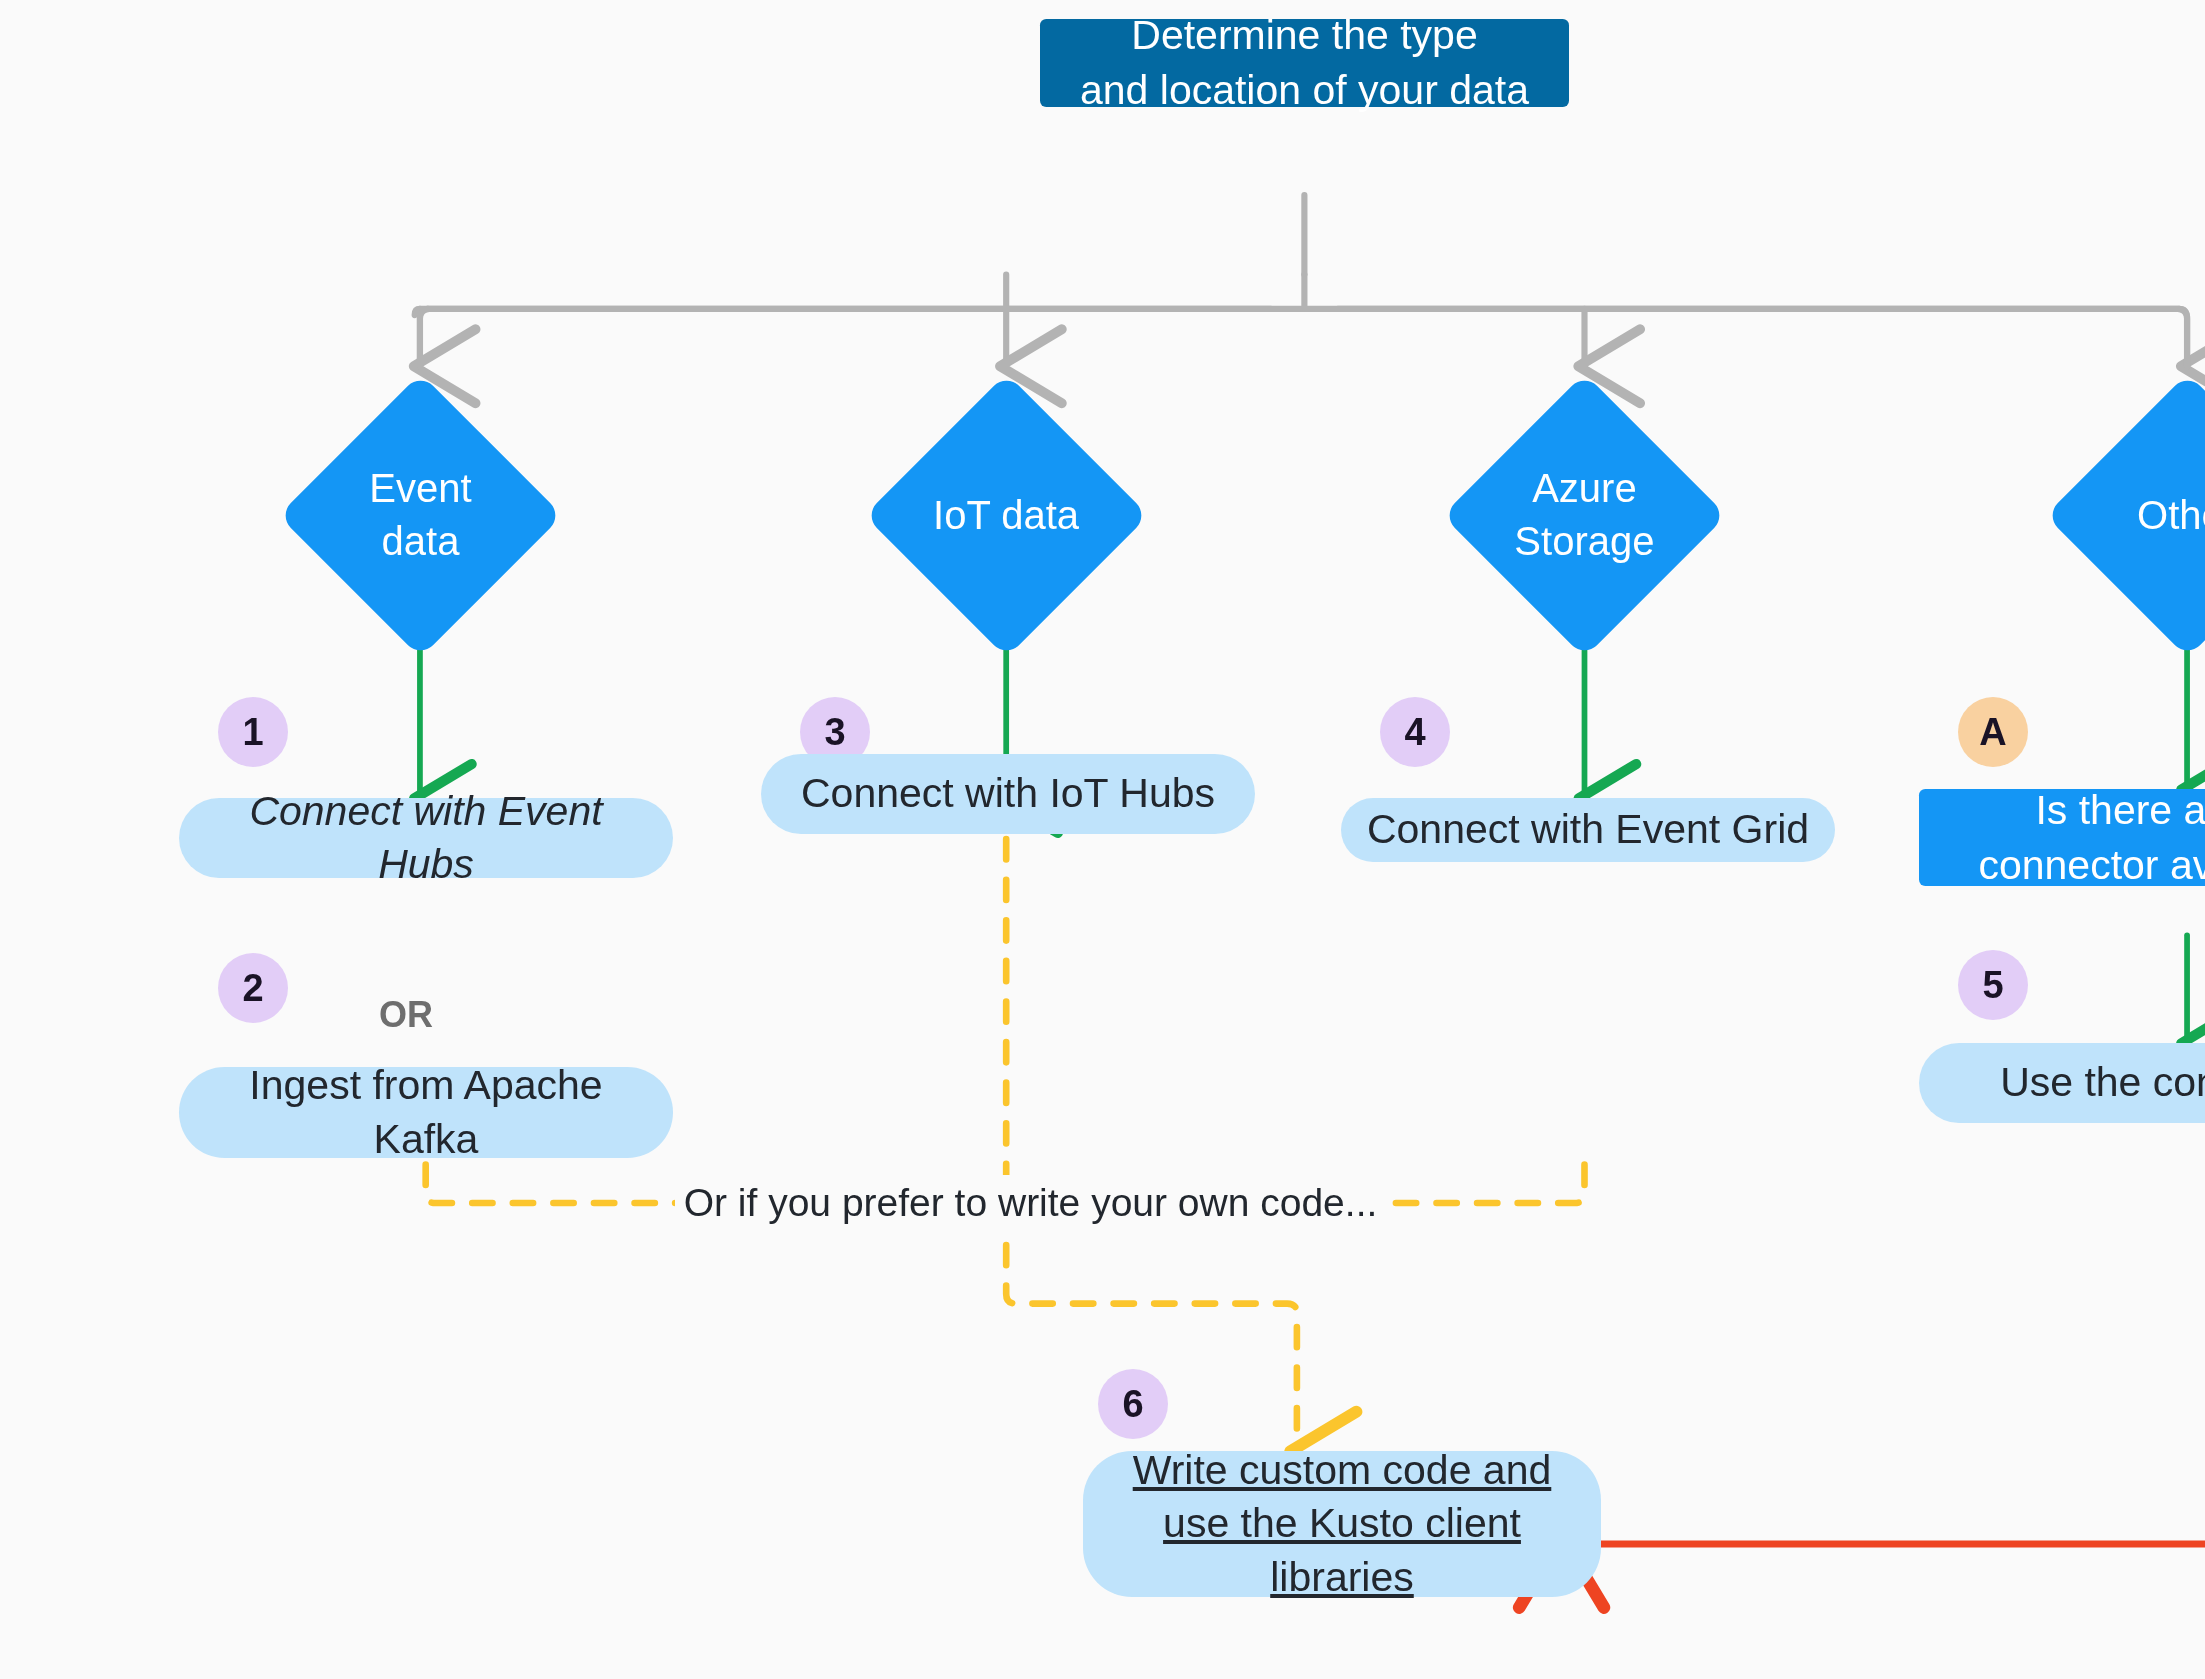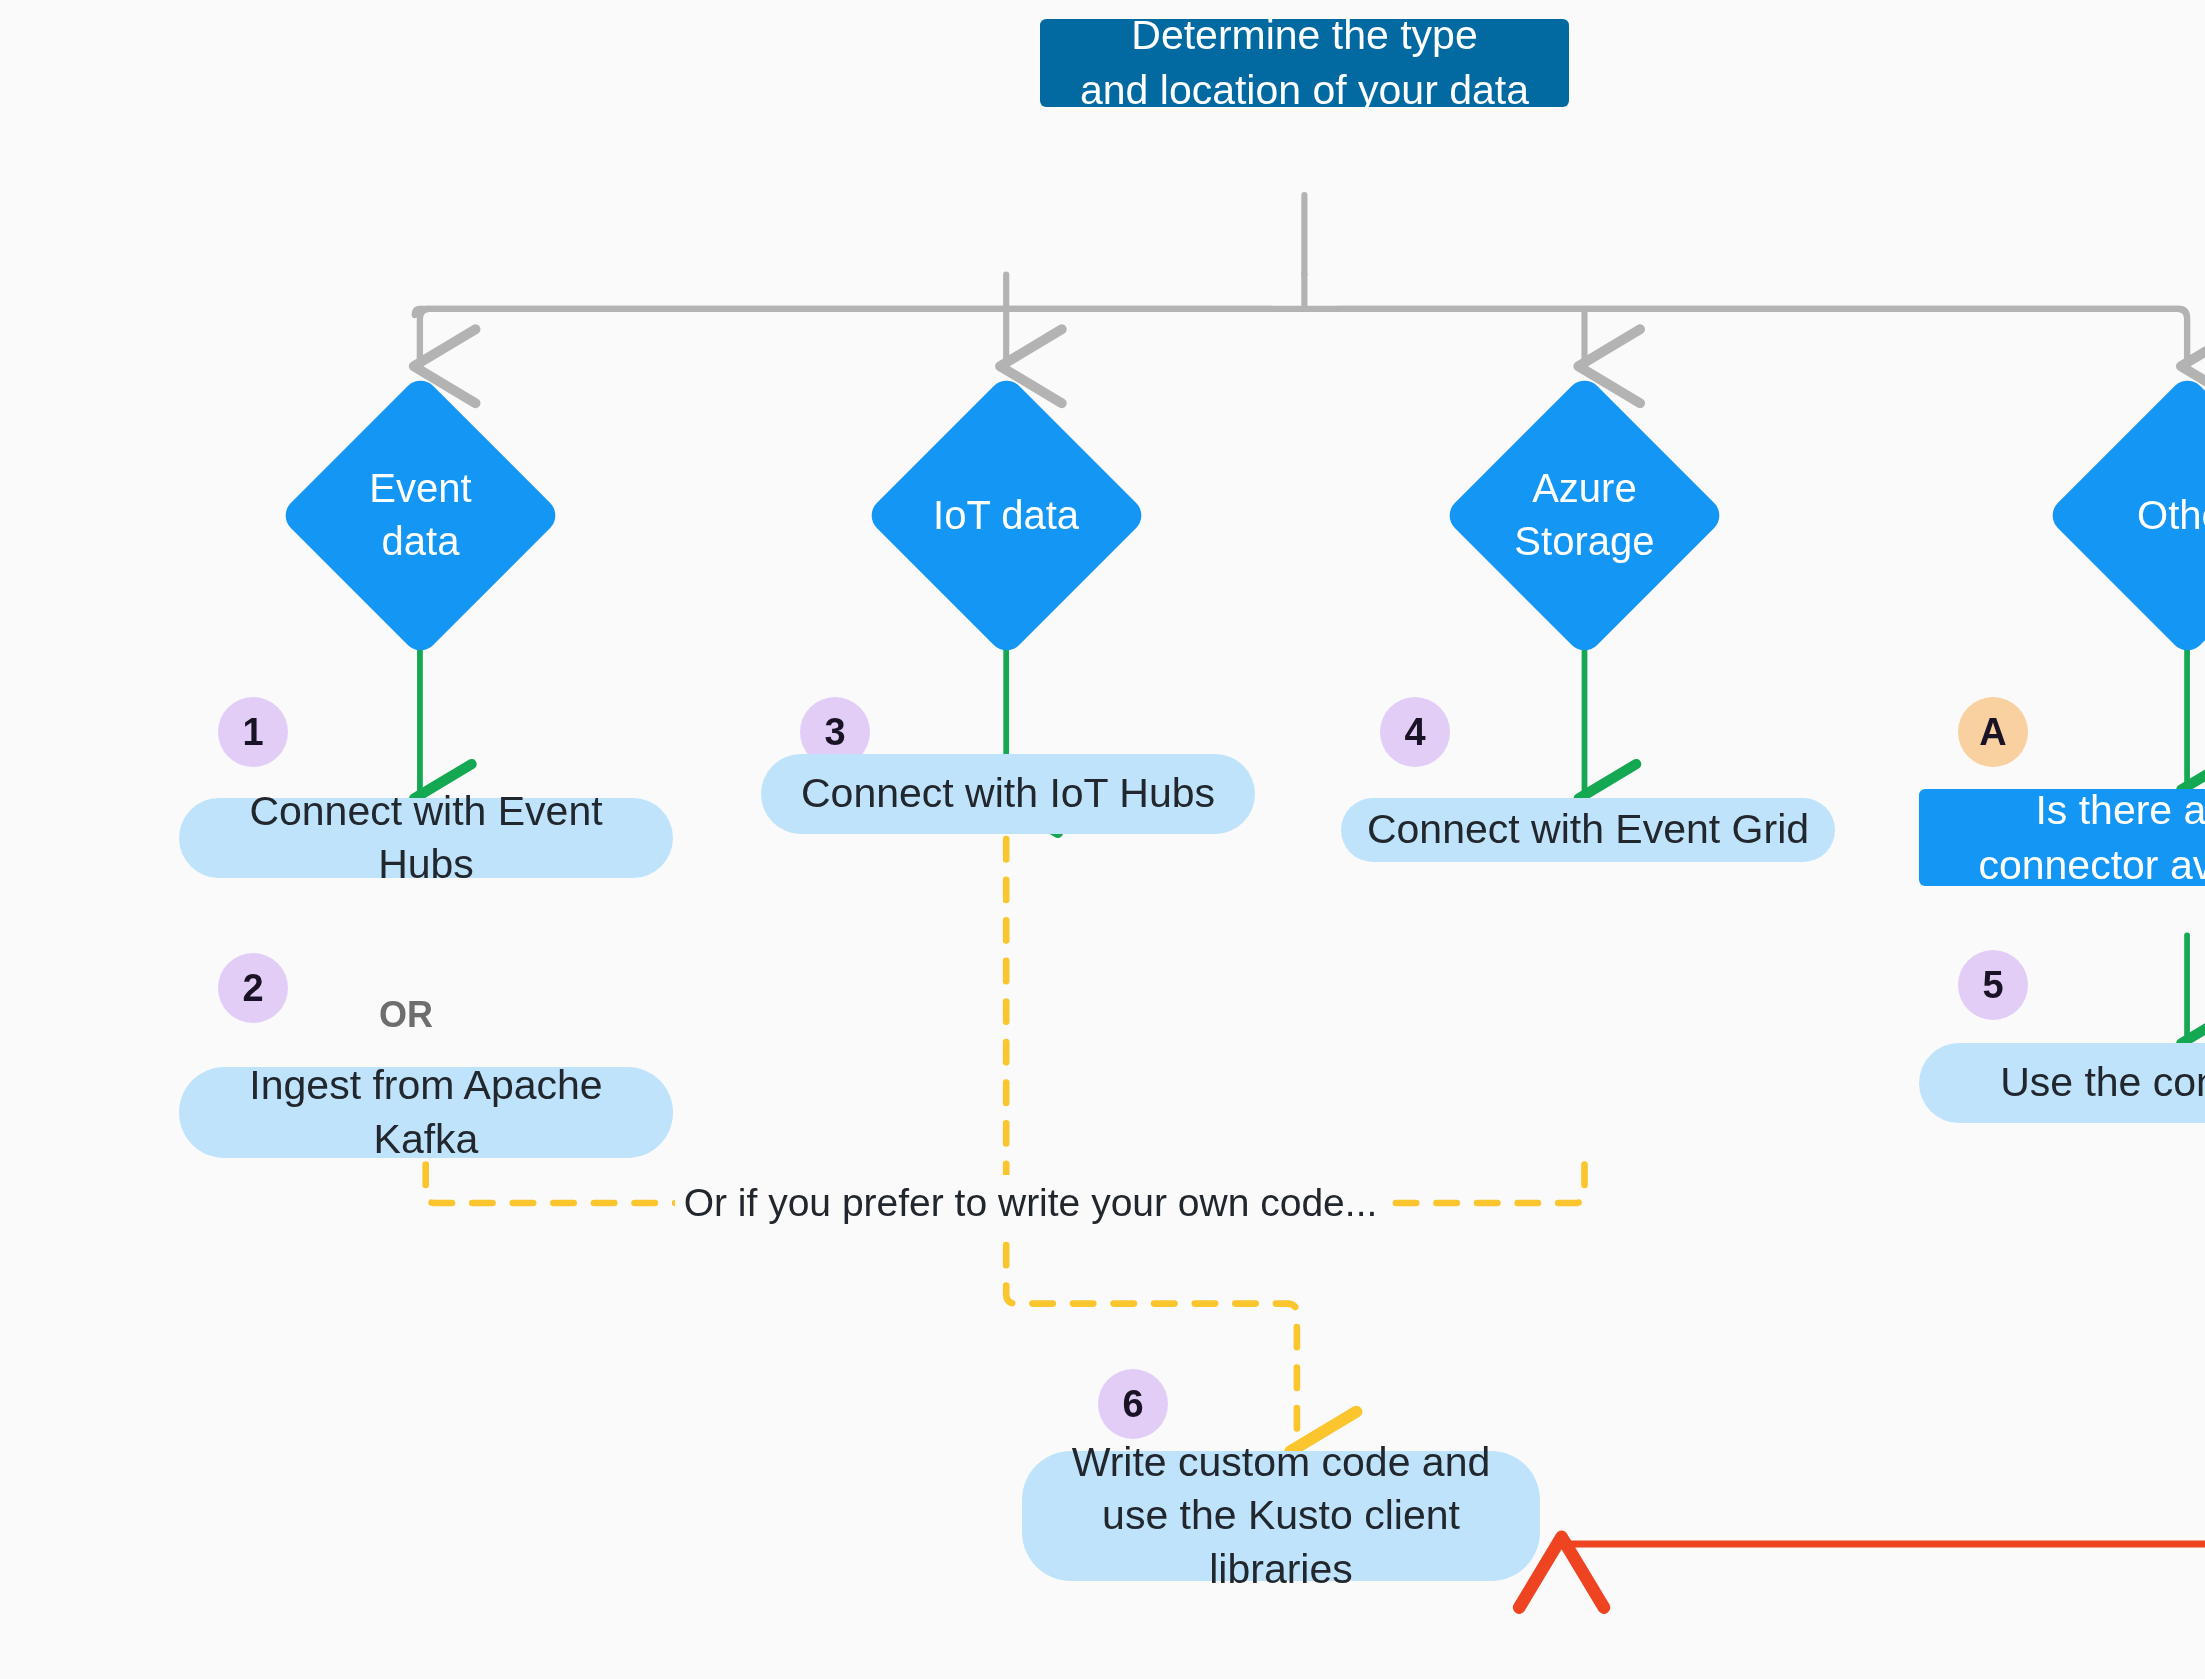--- a/index.html
+++ b/index.html
@@ -137,21 +137,21 @@
   <div class="badge num" style="left:800px;top:697px;width:70px;height:70px;">
     <span>3</span>
   </div>
   <div class="badge num" style="left:1380px;top:697px;width:70px;height:70px;">
     <span>4</span>
   </div>
   <div class="badge alpha" style="left:1958px;top:697px;width:70px;height:70px;">
     <span>A</span>
   </div>
 
-  <div class="node procbox" style="left:179px;top:798px;width:494px;height:80px;">
+  <div class="node procbox" style="left:179px;top:798px;width:494px;height:80px;font-style:italic;">
     <span>Connect with Event Hubs</span>
   </div>
   <div class="node procbox" style="left:761px;top:754px;width:494px;height:80px;text-align:right;">
     <span>Connect with IoT Hubs</span>
   </div>
   <div class="node procbox" style="left:1341px;top:798px;width:494px;height:64px;">
     <span>Connect with Event Grid</span>
   </div>
 
   <div class="node decisionbox" style="left:1919px;top:789px;width:495px;height:97px;">
@@ -178,19 +178,19 @@
     <span>Use the connector</span>
   </div>
 
   <div class="dashlabel" style="left:675px;top:1175px;width:688px;height:55px;">
     <span>Or if you prefer to write your own code...</span>
   </div>
 
   <div class="badge num" style="left:1098px;top:1369px;width:70px;height:70px;">
     <span>6</span>
   </div>
-  <div class="node procbox" style="left:1022px;top:1451px;width:518px;height:130px;">
+  <div class="node procbox" style="left:1083px;top:1451px;width:518px;height:146px;text-decoration:underline;">
     <span class="ml">Write custom code and
 use the Kusto client libraries</span>
   </div>
 
 </div>
 
 
 </body></html>

